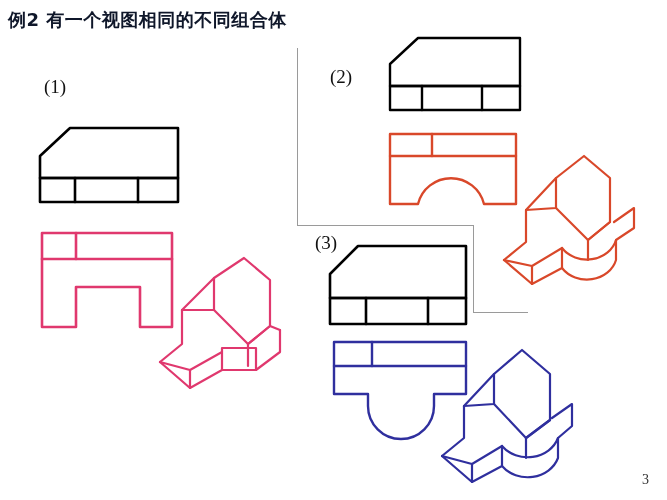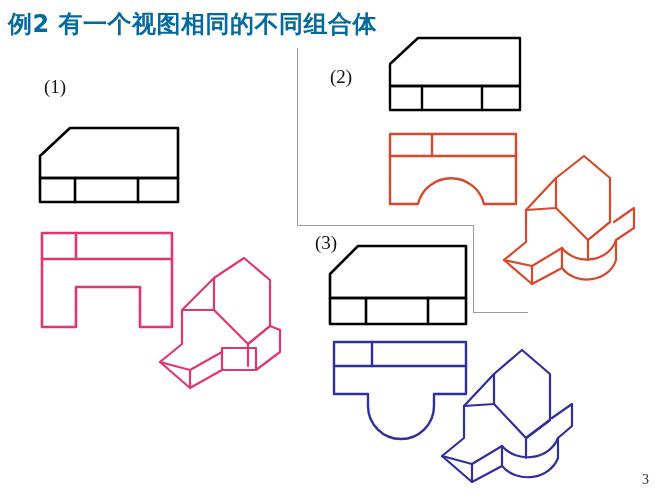--- a/index.html
+++ b/index.html
@@ -17,23 +17,23 @@
   #slide {
     position: relative;
     width: 667px;
     height: 500px;
     background: #ffffff;
   }
   #title {
     position: absolute;
     left: 8px;
     top: 8px;
-    font-size: 24px;
+    font-size: 18px;
     font-weight: bold;
-    color: #0369a1;
+    color: #0f172a;
     letter-spacing: 0.5px;
     white-space: nowrap;
     font-family: "DejaVu Sans", "Liberation Sans", sans-serif;
   }
   .panel-label {
     position: absolute;
     font-size: 19px;
     color: #111111;
     font-family: "Liberation Serif", "DejaVu Serif", serif;
   }

